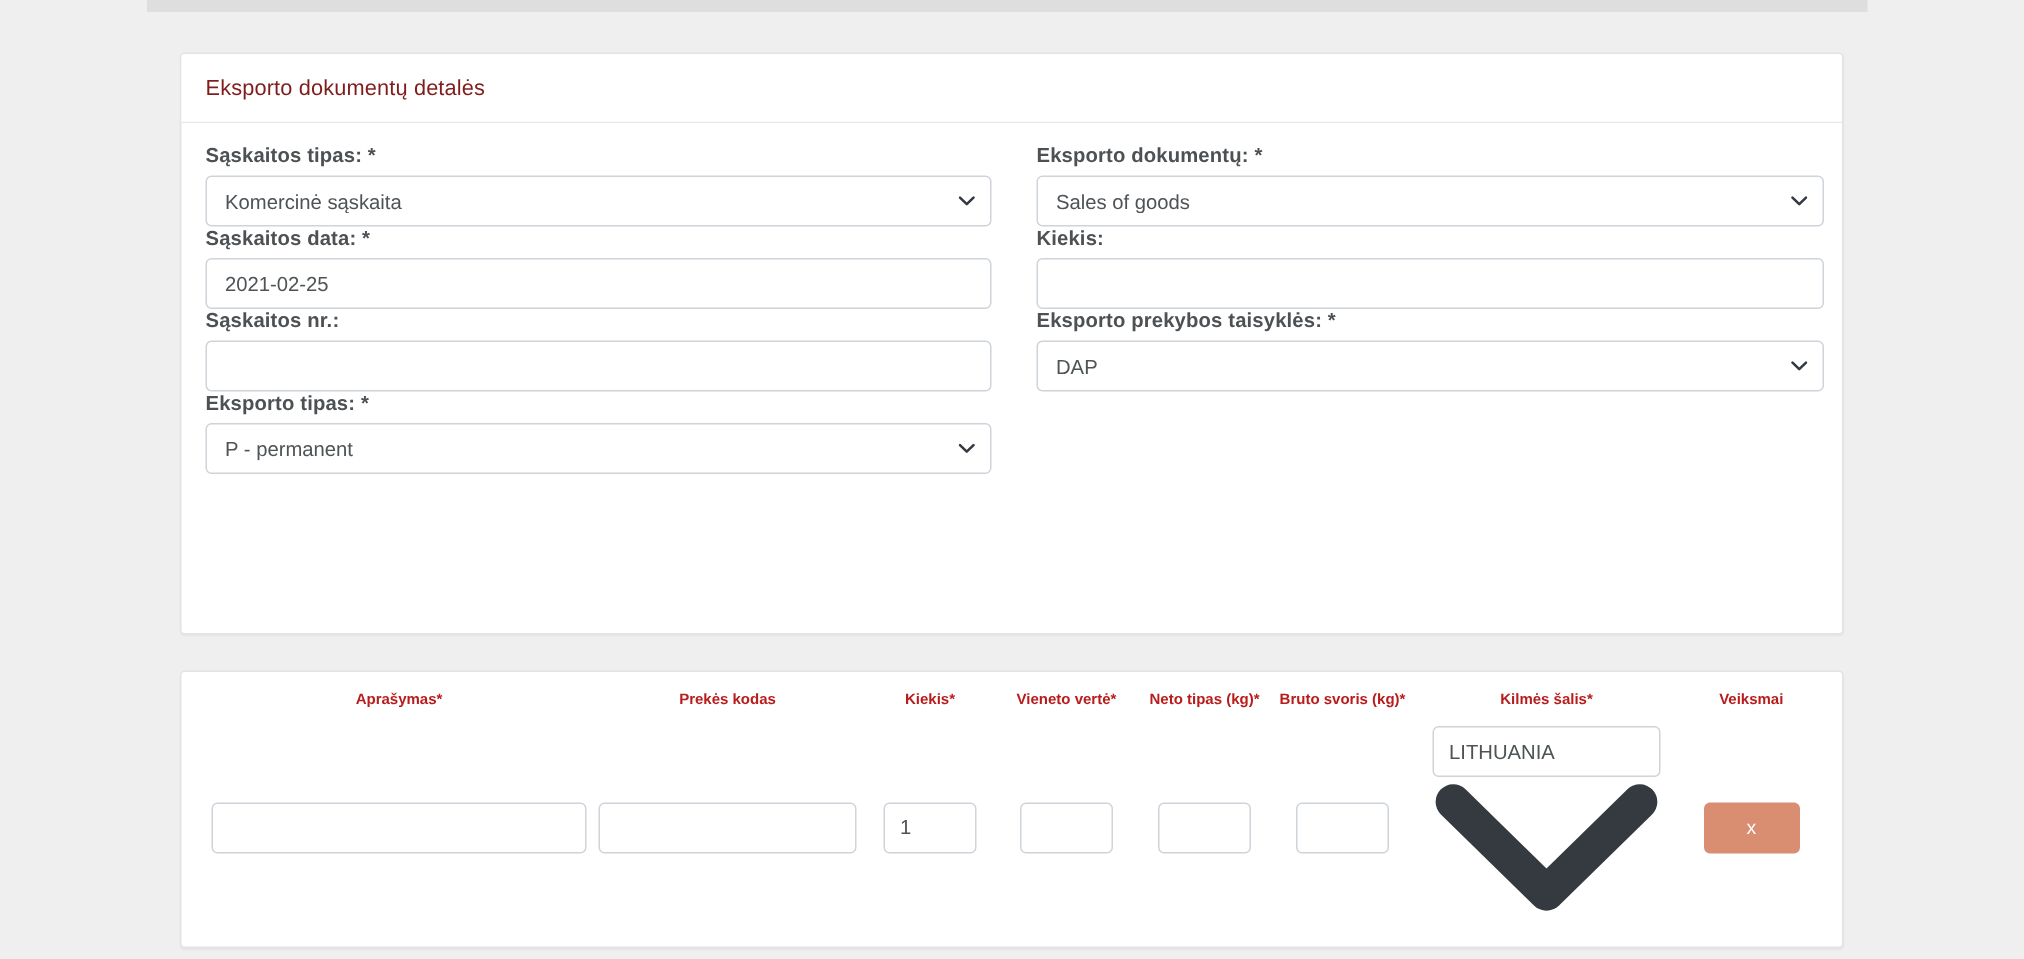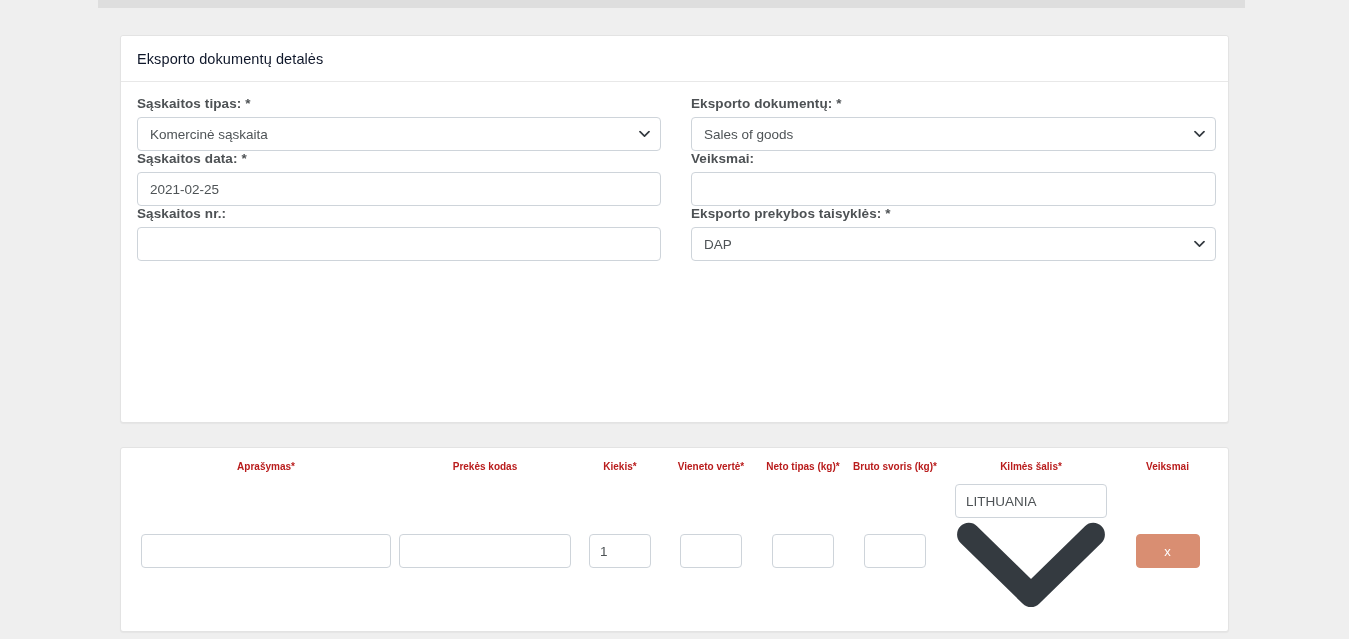--- a/index.html
+++ b/index.html
@@ -42,21 +42,21 @@
     height: 46px;
     border-bottom: 1px solid #e8e8e8;
     padding: 0 16px;
     display: flex;
     align-items: center;
     background: #fff;
     border-radius: 3px 3px 0 0;
   }
   .card-header-title {
     font-size: 14.5px;
-    color: #0f172a;
+    color: #7f1d1d;
     letter-spacing: .1px;
   }
   .card-body { padding: 14px 16px 0 16px; }
 
   
   .form-grid {
     display: grid;
     grid-template-columns: 524px 30px 525px;
     row-gap: 0;
   }
@@ -202,39 +202,50 @@
           <div class="field">
             <label class="field-label">Sąskaitos data: *</label>
             <input class="control" type="text" value="2021-02-25" style="">
           </div>
 
           <div class="field">
             <label class="field-label">Sąskaitos nr.:</label>
             <input class="control" type="text" value="" style="">
           </div>
 
+          <div class="field">
+            <label class="field-label">Eksporto tipas: *</label>
+            <div class="select-wrap">
+              <select class="control">
+                <option>P - permanent</option>
+              </select>
+              <svg class="chev" viewBox="0 0 11 7">
+                <path d="M1 1.2 L5.5 5.6 L10 1.2" fill="none" stroke="#343a40" stroke-width="1.7" stroke-linecap="round" stroke-linejoin="round"></path>
+              </svg>
+            </div>
+          </div>
 
         </div>
 
         <div class="col-right">
 
           <div class="field">
             <label class="field-label">Eksporto dokumentų: *</label>
             <div class="select-wrap">
               <select class="control">
                 <option>Sales of goods</option>
               </select>
               <svg class="chev" viewBox="0 0 11 7">
                 <path d="M1 1.2 L5.5 5.6 L10 1.2" fill="none" stroke="#343a40" stroke-width="1.7" stroke-linecap="round" stroke-linejoin="round"></path>
               </svg>
             </div>
           </div>
 
           <div class="field">
-            <label class="field-label">Veiksmai:</label>
+            <label class="field-label">Kiekis:</label>
             <input class="control" type="text" value="" style="">
           </div>
 
           <div class="field">
             <label class="field-label">Eksporto prekybos taisyklės: *</label>
             <div class="select-wrap">
               <select class="control">
                 <option>DAP</option>
               </select>
               <svg class="chev" viewBox="0 0 11 7">

